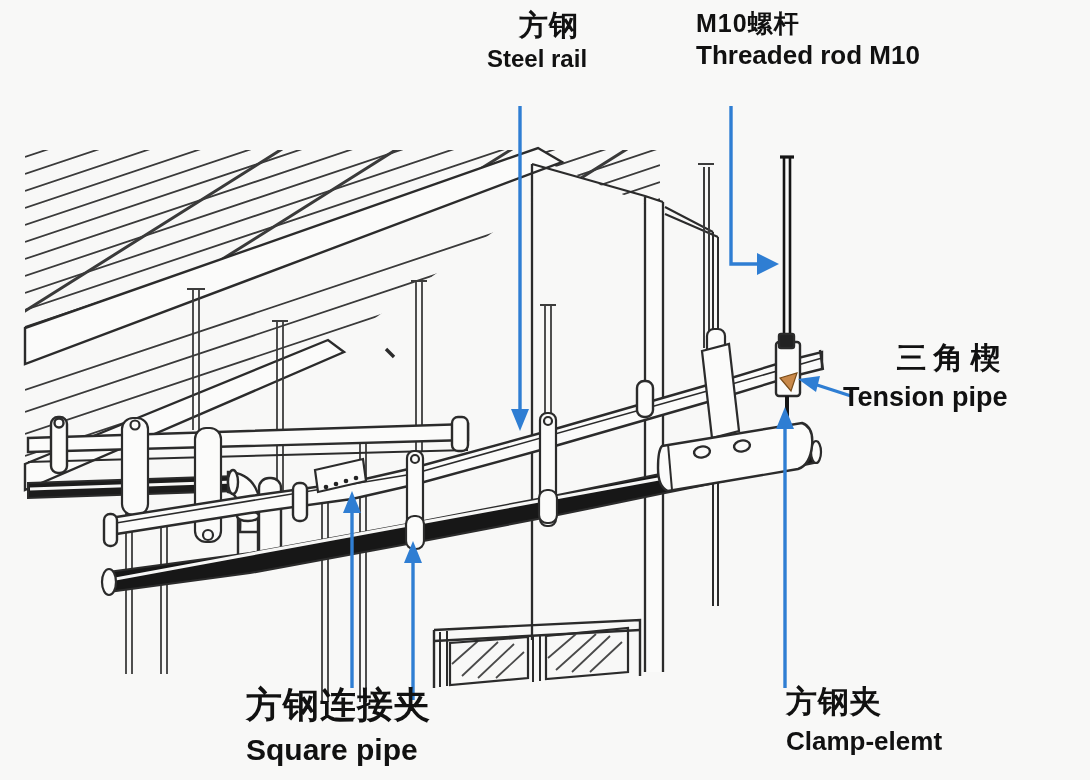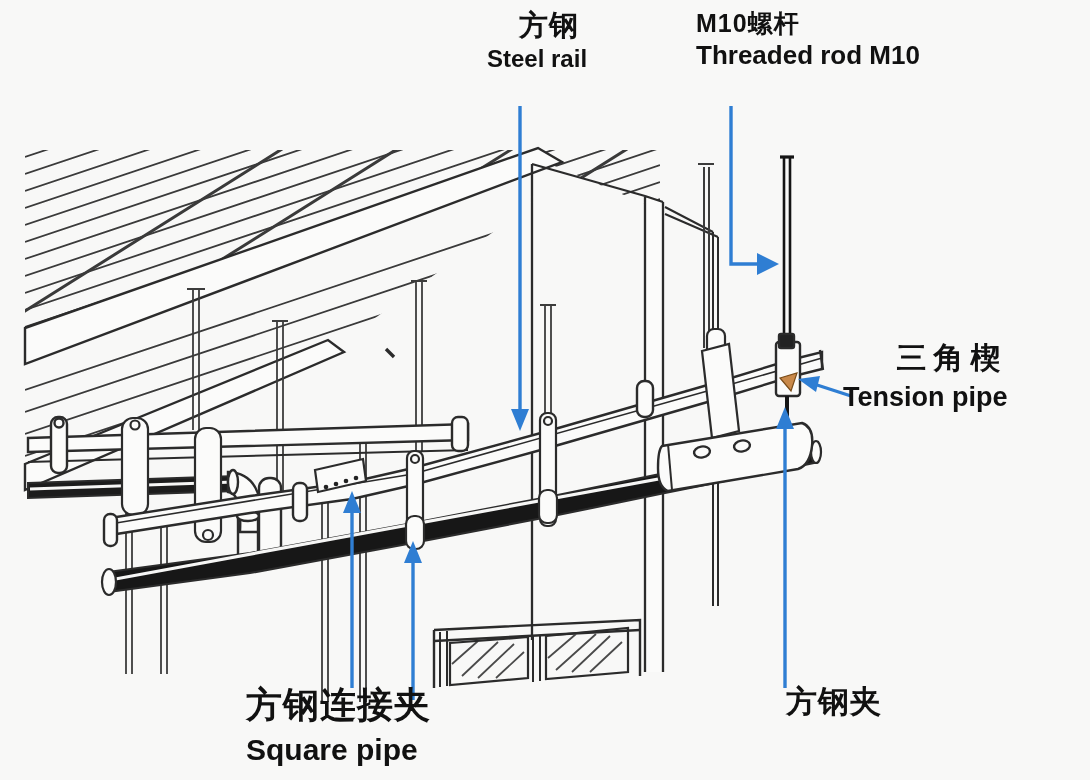--- a/index.html
+++ b/index.html
@@ -216,15 +216,16 @@
   <div class="en">Tension pipe</div>
 </div>
 
 <div class="lbl lbl-square">
   <div class="zh">方钢连接夹</div>
   <div class="en">Square pipe</div>
 </div>
 
 <div class="lbl lbl-clamp">
   <div class="zh">方钢夹</div>
+  <div class="en">Clamp-elemt</div>
 </div>
 
 </div>
 
 </body></html>

